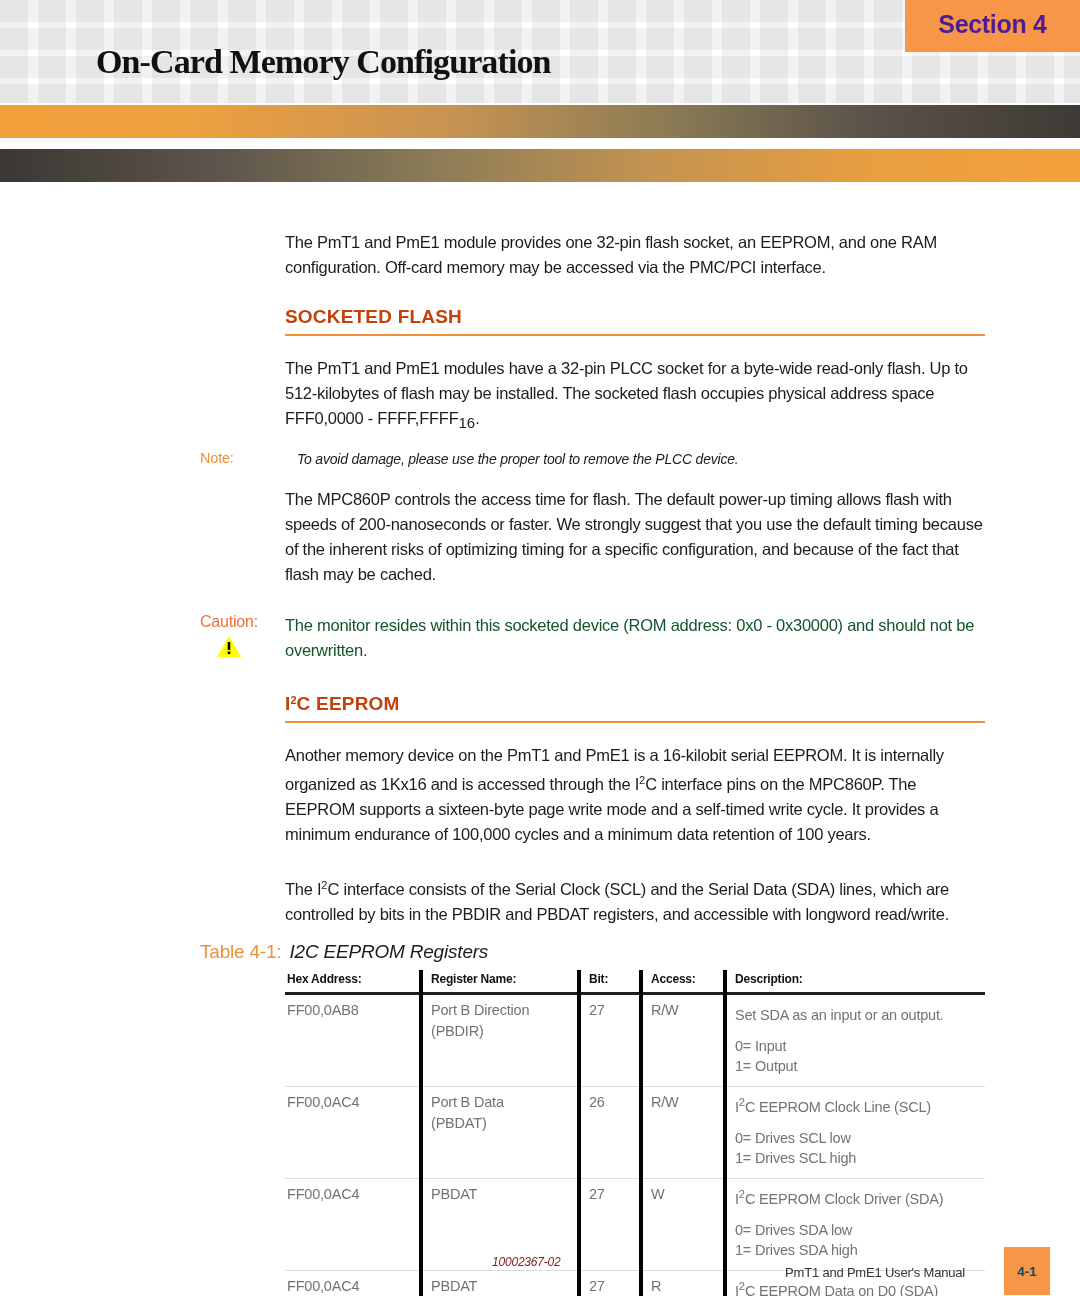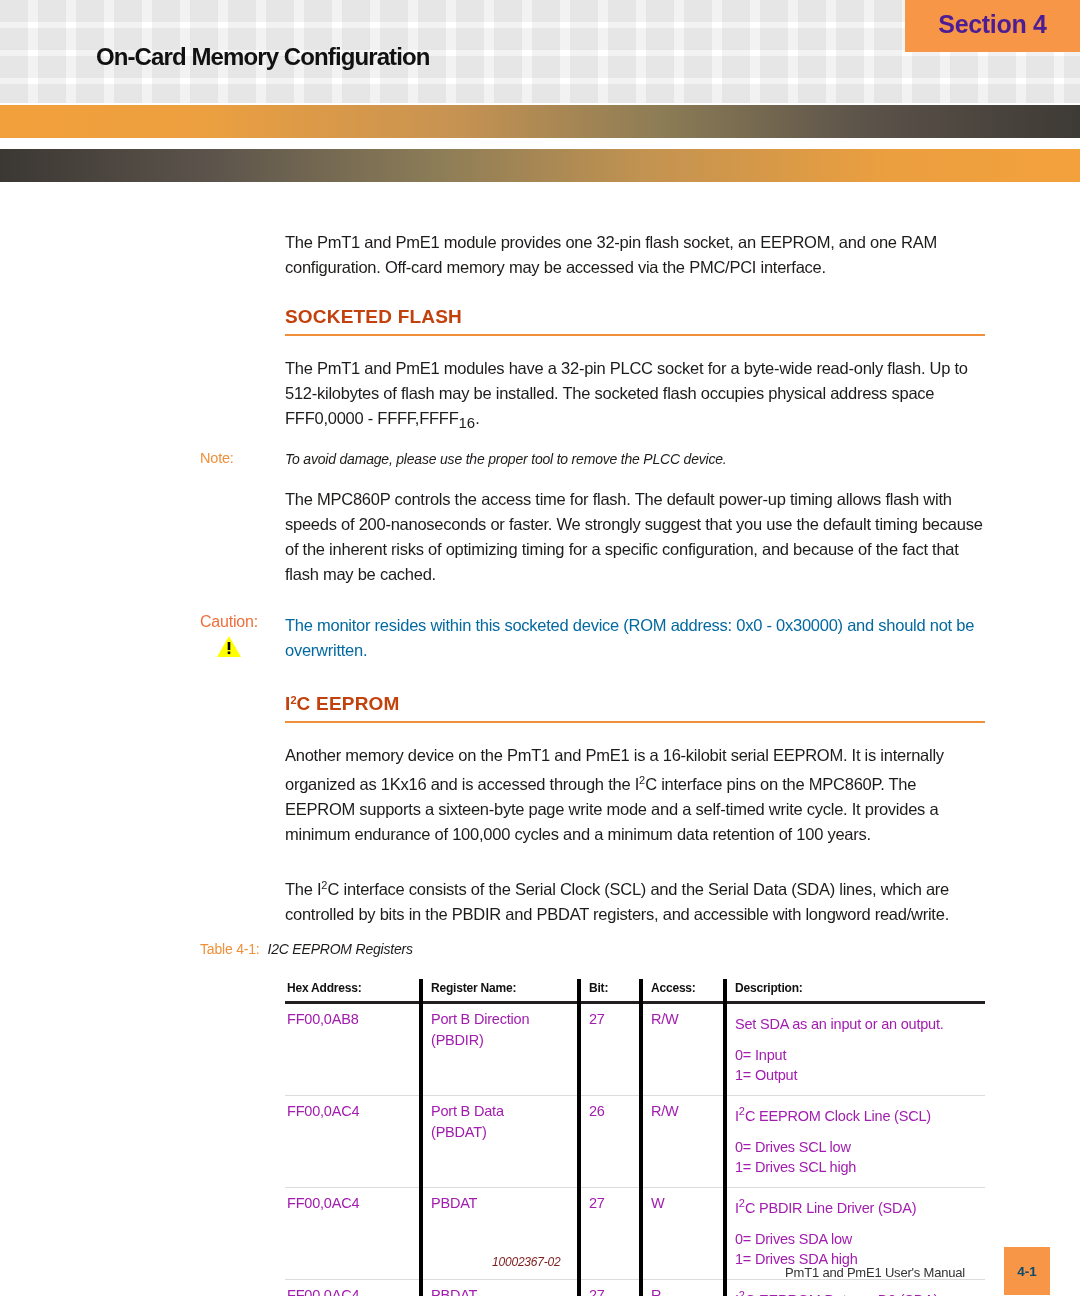--- a/index.html
+++ b/index.html
@@ -46,25 +46,26 @@
     letter-spacing: -0.3px;
     display: flex;
     align-items: center;
     justify-content: center;
     padding-bottom: 3px;
   }
   .page-title {
     position: absolute;
     left: 96px;
     top: 43px;
-    font-size: 24px;
+    font-size: 34px;
     font-weight: bold;
     letter-spacing: -0.9px;
     color: #111111;
     white-space: nowrap;
+    font-family: Liberation Serif, serif;
   }
 
   .bar-top {
     position: absolute;
     left: 0; top: 105px;
     width: 1080px; height: 33px;
     background: linear-gradient(to right, #f2a03c 0%, #eda03f 18%, #c79352 42%, #8a7b55 62%, #5c534a 80%, #3e3a35 100%);
   }
   .bar-bottom {
     position: absolute;
@@ -135,21 +136,21 @@
     font-size: 14px;
     font-style: italic;
     line-height: 20px;
     letter-spacing: -0.2px;
     color: #1e1c1b;
   }
   .caution-text {
     font-size: 16.5px;
     line-height: 25px;
     letter-spacing: -0.25px;
-    color: #0369a1;
+    color: #14532d;
   }
   .warn-icon {
     display: block;
     margin: 4px 0 0 16px;
     width: 26px;
     height: 23px;
   }
 
   sup.sub16 {
     font-size: 15px;
@@ -158,23 +159,23 @@
   }
   sup.sup2 {
     font-size: 11px;
     vertical-align: 6px;
     letter-spacing: 0;
   }
 
   
   .table-caption {
     margin-left: 200px;
-    font-size: 14px;
+    font-size: 19px;
     color: #f0903a;
-    margin-bottom: 22px;
+    margin-bottom: 7px;
     letter-spacing: -0.2px;
   }
   .table-caption .cap-title {
     color: #1e1c1b;
     font-style: italic;
     margin-left: 8px;
   }
   table.reg {
     margin-left: 285px;
     width: 700px;
@@ -190,21 +191,21 @@
     border-bottom: 3px solid #231f20;
     vertical-align: bottom;
     color: #111111;
   }
   table.reg th.first { padding-left: 2px; }
   table.reg td {
     vertical-align: top;
     padding: 5px 6px 10px 8px;
     border-bottom: 1px solid #dcdcdc;
     line-height: 21px;
-    color: #a21caf;
+    color: #737373;
   }
   table.reg td.first { padding-left: 2px; }
   table.reg th.vl, table.reg td.vl {
     border-left: 4px solid #000000;
   }
   table.reg td .sub {
     display: block;
     margin-top: 10px;
     line-height: 20px;
   }
@@ -270,21 +271,21 @@
   <div class="body-block">
     <p class="body">The PmT1 and PmE1 module provides one 32-pin flash socket, an EEPROM, and one RAM configuration. Off-card memory may be accessed via the PMC/PCI interface.</p>
   </div>
 
   <div class="body-block">
     <h2 class="sect">SOCKETED FLASH</h2>
     <div class="sect-rule"></div>
     <p class="body tight"><span>The PmT1 and PmE1 modules have a 32-pin PLCC socket for a byte-wide read-only flash. Up to 512-kilobytes of flash may be installed. The socketed flash occupies physical address space FFF0,0000 - FFFF,FFFF</span><sup class="sub16">16</sup><span>.</span></p>
   </div>
 
-  <div class="callout" style="margin-top:14px;">
+  <div class="callout" style="margin-top:14px;gap:12px;">
     <div class="label-col">
       <span class="label">Note:</span>
     </div>
     <div class="body-col">
       <div class="note-text">To avoid damage, please use the proper tool to remove the PLCC device.</div>
     </div>
   </div>
 
   <div class="body-block" style="margin-top:18px;">
     <p class="body">The MPC860P controls the access time for flash. The default power-up timing allows flash with speeds of 200-nanoseconds or faster. We strongly suggest that you use the default timing because of the inherent risks of optimizing timing for a specific configuration, and because of the fact that flash may be cached.</p>
@@ -357,21 +358,21 @@
             <span>1= Drives SCL high</span>
           </span>
         </td>
       </tr>
       <tr>
         <td class="first">FF00,0AC4</td>
         <td class="vl">PBDAT</td>
         <td class="vl">27</td>
         <td class="vl">W</td>
         <td class="vl">
-          <span>I</span><sup class="sup2">2</sup><span>C  PBDIR Line Driver (SDA)</span>
+          <span>I</span><sup class="sup2">2</sup><span>C  EEPROM Clock Driver (SDA)</span>
           <span class="sub">
             <span>0= Drives SDA low</span>
             <span>1= Drives SDA high</span>
           </span>
         </td>
       </tr>
       <tr>
         <td class="first">FF00,0AC4</td>
         <td class="vl">PBDAT</td>
         <td class="vl">27</td>

